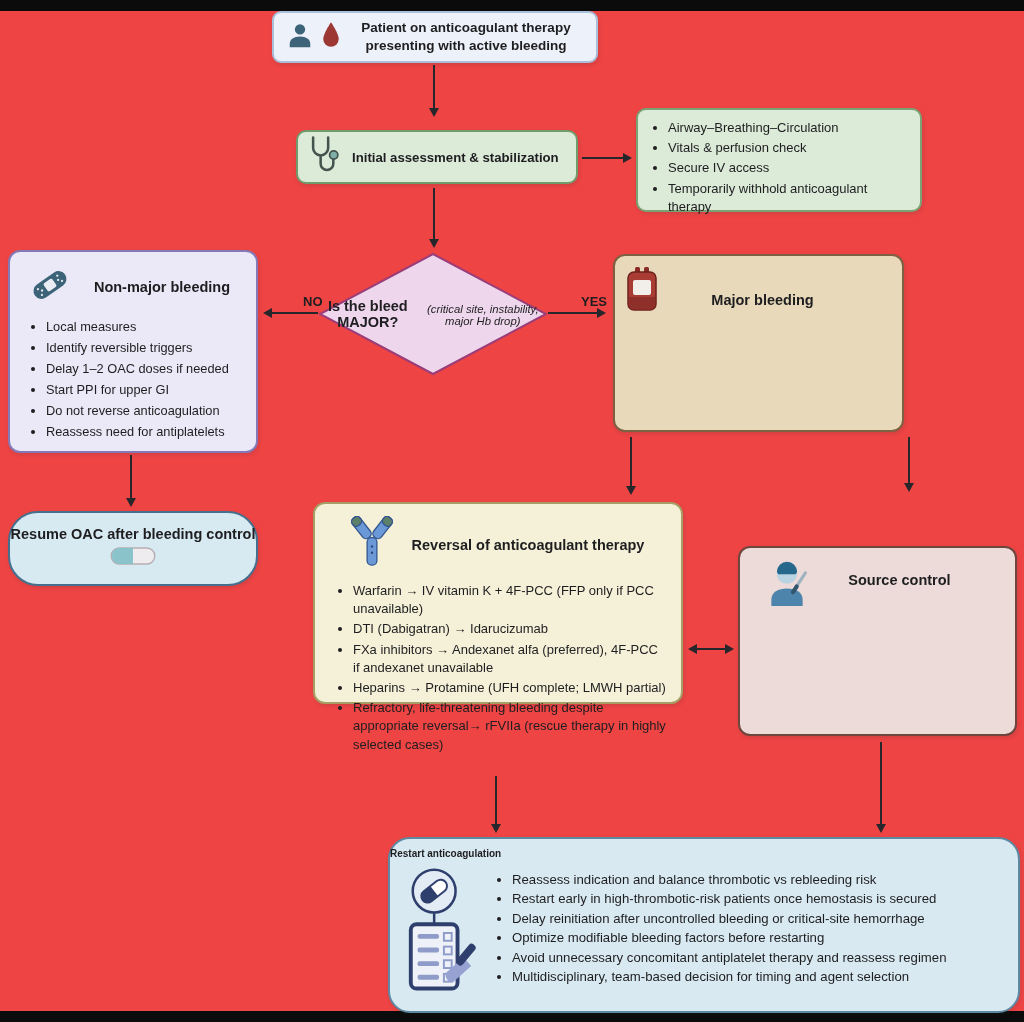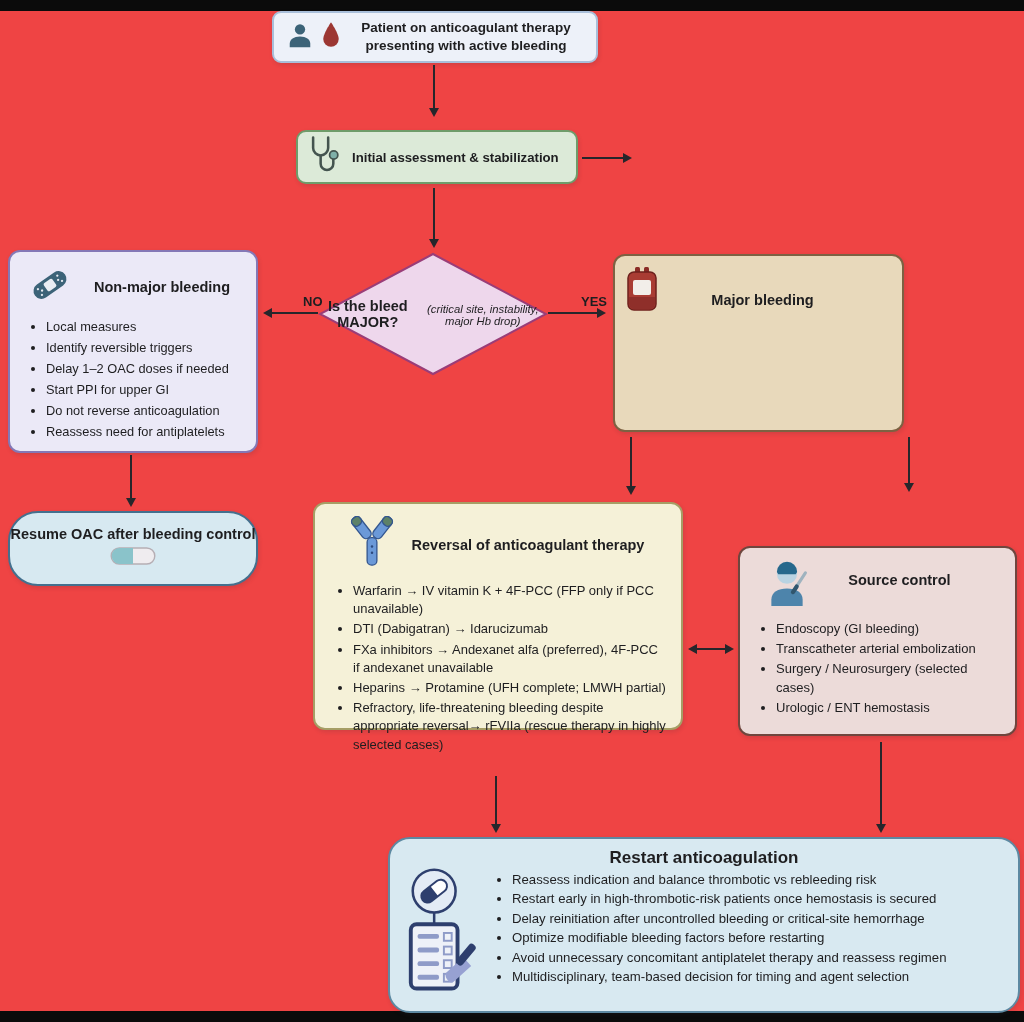--- a/index.html
+++ b/index.html
@@ -51,37 +51,37 @@
   .resume .title{font-size:14.5px;}
   .resume .cap{margin-top:5px;}
 
   
   .major{left:613px;top:254px;width:291px;height:178px;background:#e8d9bb;border:2px solid #7d6142;
          border-radius:12px;padding:10px 8px 8px 10px;}
   .major .hdr{align-items:center;margin-bottom:4px;}
   .major .title{flex:1;text-align:center;font-size:14.5px;margin-top:17px;padding-right:28px;}
 
   
-  .reversal{left:313px;top:502px;width:370px;height:228px;background:#f5f1d8;border:2px solid #a69e65;
+  .reversal{left:313px;top:502px;width:370px;height:202px;background:#f5f1d8;border:2px solid #a69e65;
             border-radius:12px;padding:12px 10px 8px 12px;}
   .reversal .hdr{margin-bottom:8px;}
   .reversal .hdr svg{margin-left:22px;}
   .reversal .title{flex:1;text-align:center;font-size:14.5px;padding-right:10px;}
 
   
   .source{left:738px;top:546px;width:279px;height:190px;background:#ecdbd9;border:2px solid #6f463e;
           border-radius:12px;padding:10px 6px 8px 10px;}
   .source .hdr{align-items:flex-start;margin-bottom:10px;}
   .source .hdr svg{margin-left:14px;}
   .source .title{flex:1;text-align:center;font-size:14.5px;margin-top:14px;padding-right:20px;}
 
   
   .restart{left:388px;top:837px;width:632px;height:176px;background:#d8e9f1;border:2px solid #5d89a2;
            border-radius:22px;padding:32px 14px 8px 96px;}
-  .restart .title{position:absolute;left:0;right:0;top:9px;text-align:center;font-size:17px;}
+  .restart .title{position:absolute;left:0;right:0;top:9px;text-align:left;font-size:10px;}
   .restart .bigicon{position:absolute;left:13px;top:26px;}
   .restart ul.bullets li{font-size:13.2px;margin-bottom:1px;}
 
   
   .arrow{position:absolute;}
   .arrow i{position:absolute;display:block;}
   .arrow.down .shaft{left:50%;transform:translateX(-50%);top:0;bottom:7px;width:2px;background:#26262b;}
   .arrow.down .head{left:50%;transform:translateX(-50%);bottom:0;width:0;height:0;
      border-left:5.5px solid transparent;border-right:5.5px solid transparent;border-top:9px solid #26262b;}
   .arrow.right .shaft{top:50%;transform:translateY(-50%);left:0;right:7px;height:2px;background:#26262b;}
@@ -132,20 +132,28 @@
       </svg>
     </span>
     <div class="title">Initial assessment &amp; stabilization</div>
   </div>
 
   <div class="arrow right" style="left:582px;top:152px;width:50px;height:11px;">
       <i class="shaft"></i>
       <i class="head"></i>
     </div>
 
+  <div class="node abc">
+    <ul class="bullets">
+        <li>Airway–Breathing–Circulation</li>
+        <li>Vitals &amp; perfusion check</li>
+        <li>Secure IV access</li>
+        <li>Temporarily withhold anticoagulant therapy</li>
+      </ul>
+  </div>
 
   <div class="arrow down" style="left:428px;top:188px;width:11px;height:60px;">
       <i class="shaft"></i>
       <i class="head"></i>
     </div>
 
   <div class="decision">
     <svg width="230" height="124">
         <polygon points="115,2 228,62 115,122 2,62" fill="#eed7ec" stroke="#9a3d78" stroke-width="2"></polygon>
       </svg>
@@ -276,26 +284,20 @@
         <svg width="46" height="48" viewBox="0 0 50 52">
           <path d="M8 52 v-7 c0-8 7.5-12 17-12 s17 4 17 12 v7 z" fill="#4d84ab"></path>
           <circle cx="25" cy="17" r="11" fill="#b9d3e2"></circle>
           <path d="M14 15 a11 11 0 0 1 22 0 l-1.5 2.5 h-19 z" fill="#26688c"></path>
           <line x1="34" y1="33" x2="45" y2="16" stroke="#9fb3bf" stroke-width="3.4" stroke-linecap="round"></line>
           <line x1="31.5" y1="37" x2="35.5" y2="31" stroke="#31566e" stroke-width="4.6" stroke-linecap="round"></line>
         </svg>
       </span>
       <div class="title">Source control</div>
     </div>
-    <ul class="bullets">
-        <li>Endoscopy (GI bleeding)</li>
-        <li>Transcatheter arterial embolization</li>
-        <li>Surgery / Neurosurgery (selected cases)</li>
-        <li>Urologic / ENT hemostasis</li>
-      </ul>
   </div>
 
   <div class="arrow down" style="left:490px;top:776px;width:11px;height:57px;">
       <i class="shaft"></i>
       <i class="head"></i>
     </div>
   <div class="arrow down" style="left:875px;top:742px;width:11px;height:91px;">
       <i class="shaft"></i>
       <i class="head"></i>
     </div>

